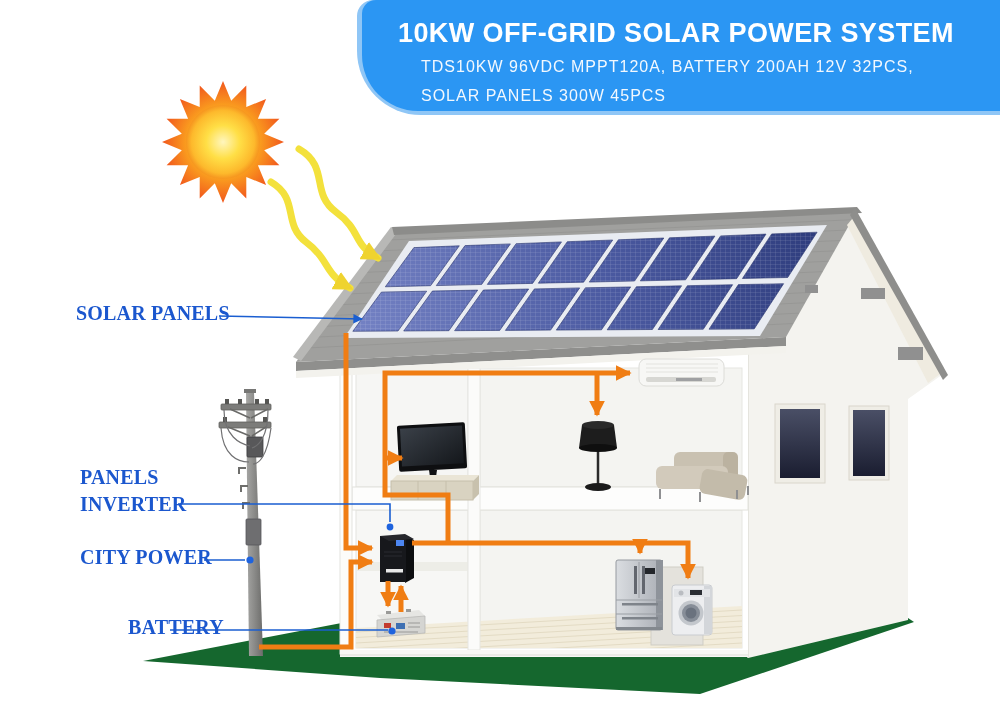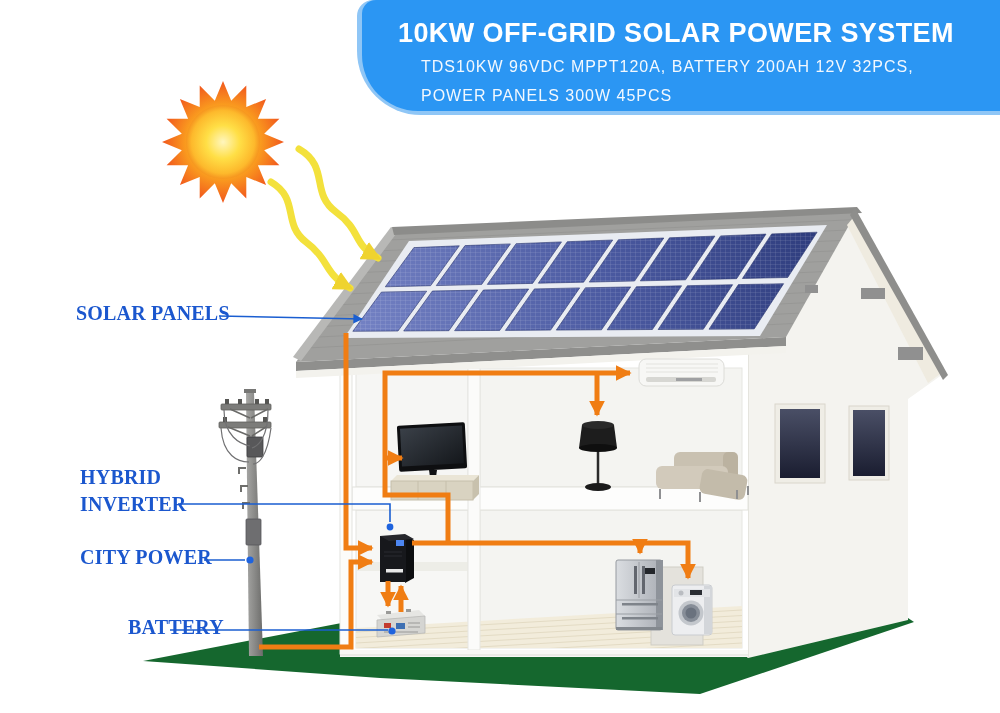--- a/index.html
+++ b/index.html
@@ -318,20 +318,20 @@
     <g stroke="#F3E13C" stroke-width="7" fill="none" stroke-linecap="round">
       <path d="M299,149 C330,167 310,193 336,212 C362,231 352,244 378,258" marker-end="url(#arrowY)"></path>
       <path d="M271,182 C300,199 282,224 306,242 C330,260 324,274 350,288" marker-end="url(#arrowY)"></path>
     </g>
   </svg>
 
   <div class="header-edge"></div>
   <div class="header">
     <div class="title">10KW OFF-GRID SOLAR POWER SYSTEM</div>
     <div class="sub sub1">TDS10KW 96VDC MPPT120A, BATTERY 200AH 12V 32PCS,</div>
-    <div class="sub sub2">POWER PANELS 300W 45PCS</div>
+    <div class="sub sub2">SOLAR PANELS 300W 45PCS</div>
   </div>
 
   <div class="callout" id="co-solar">SOLAR PANELS</div>
-  <div class="callout" id="co-hybrid">HYBRID INVERTER</div>
+  <div class="callout" id="co-hybrid">PANELS INVERTER</div>
   <div class="callout" id="co-city">CITY POWER</div>
   <div class="callout" id="co-battery">BATTERY</div>
 </div>
 
 </body></html>

